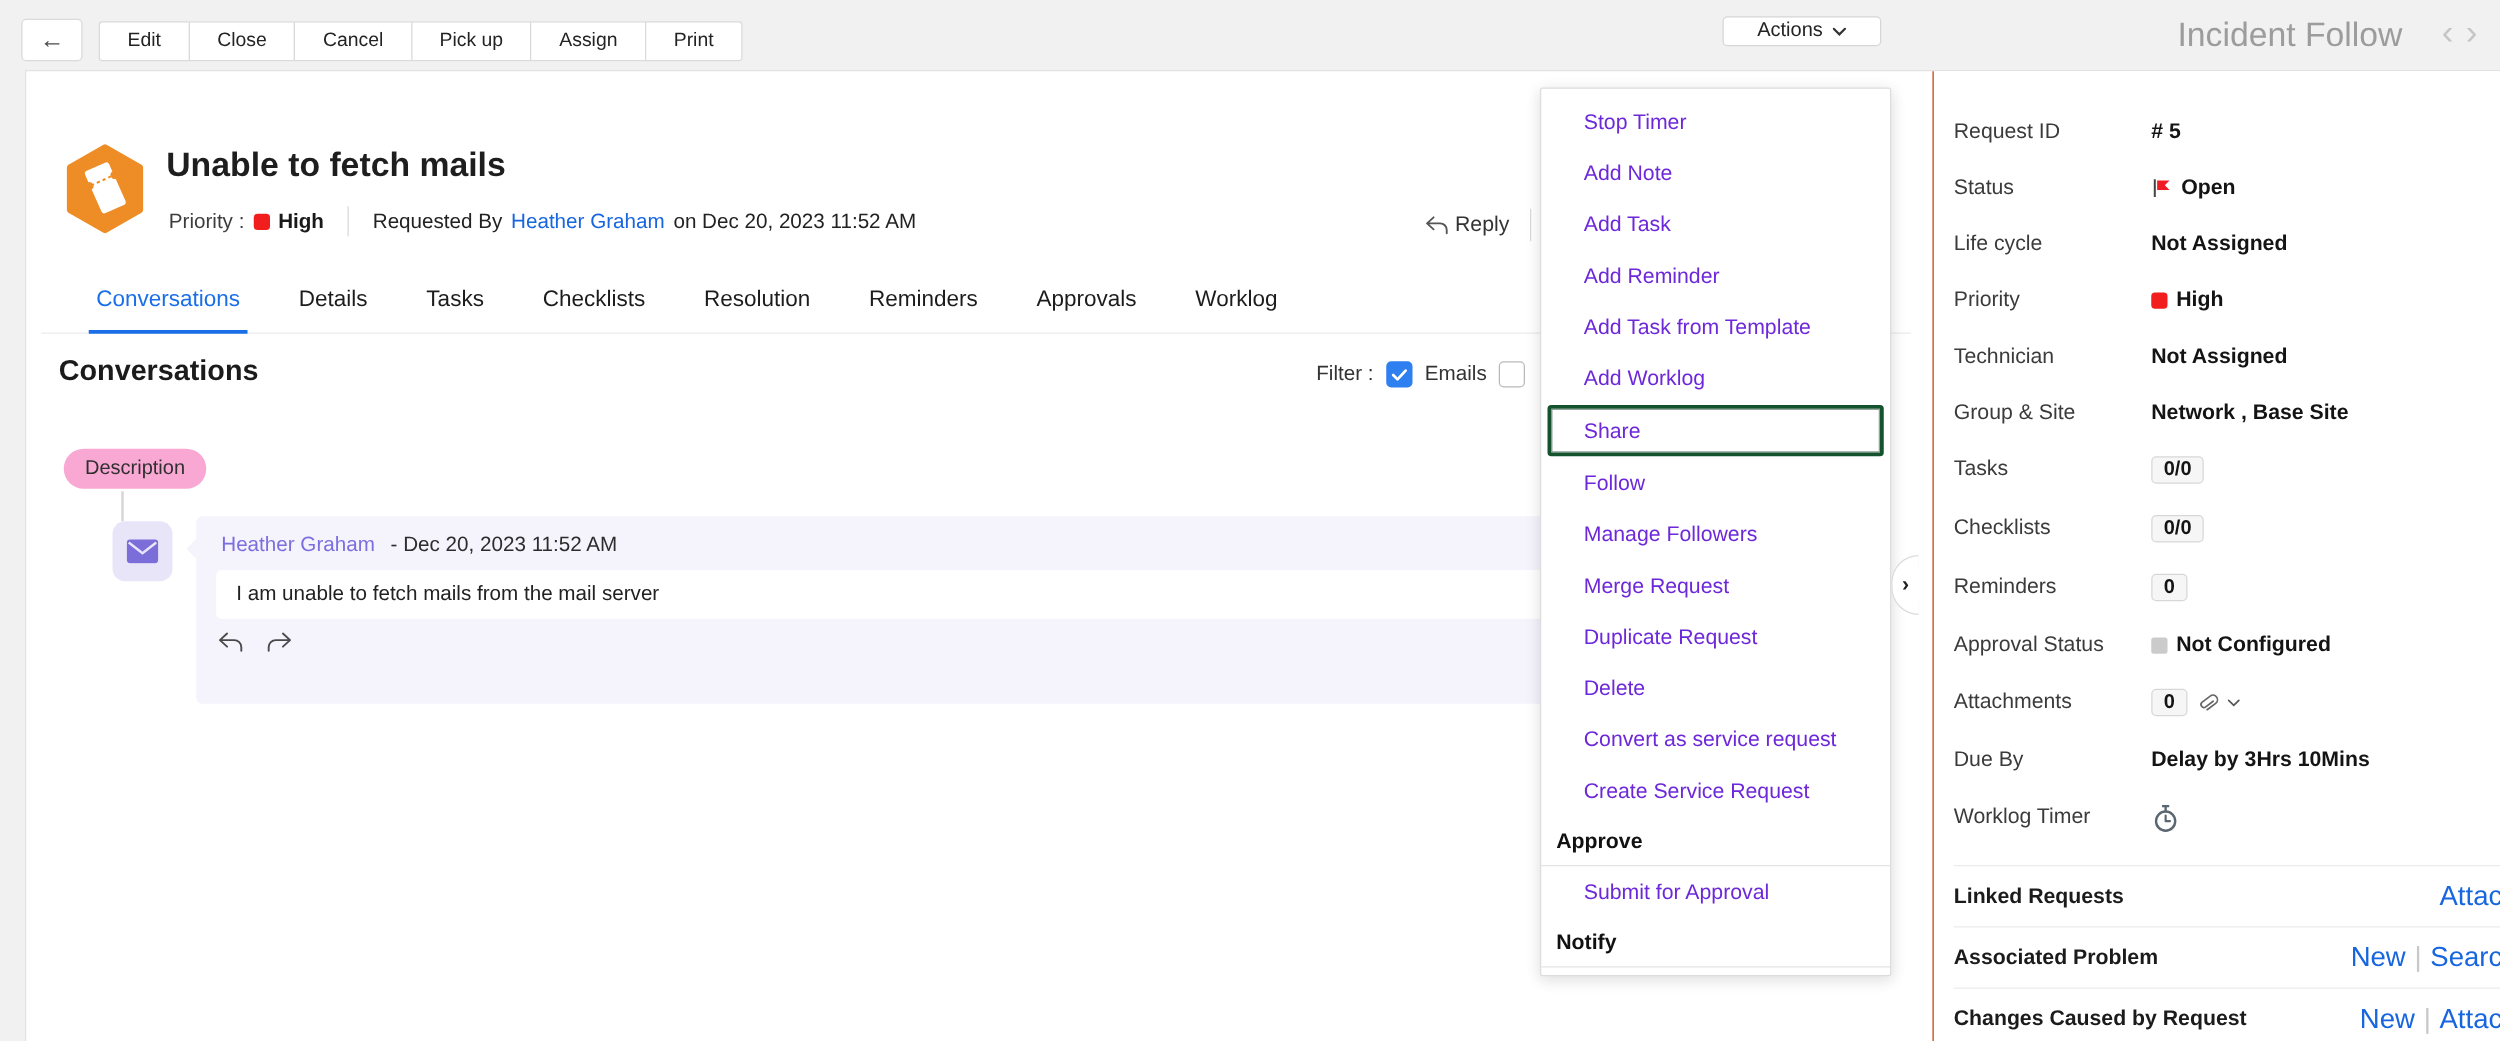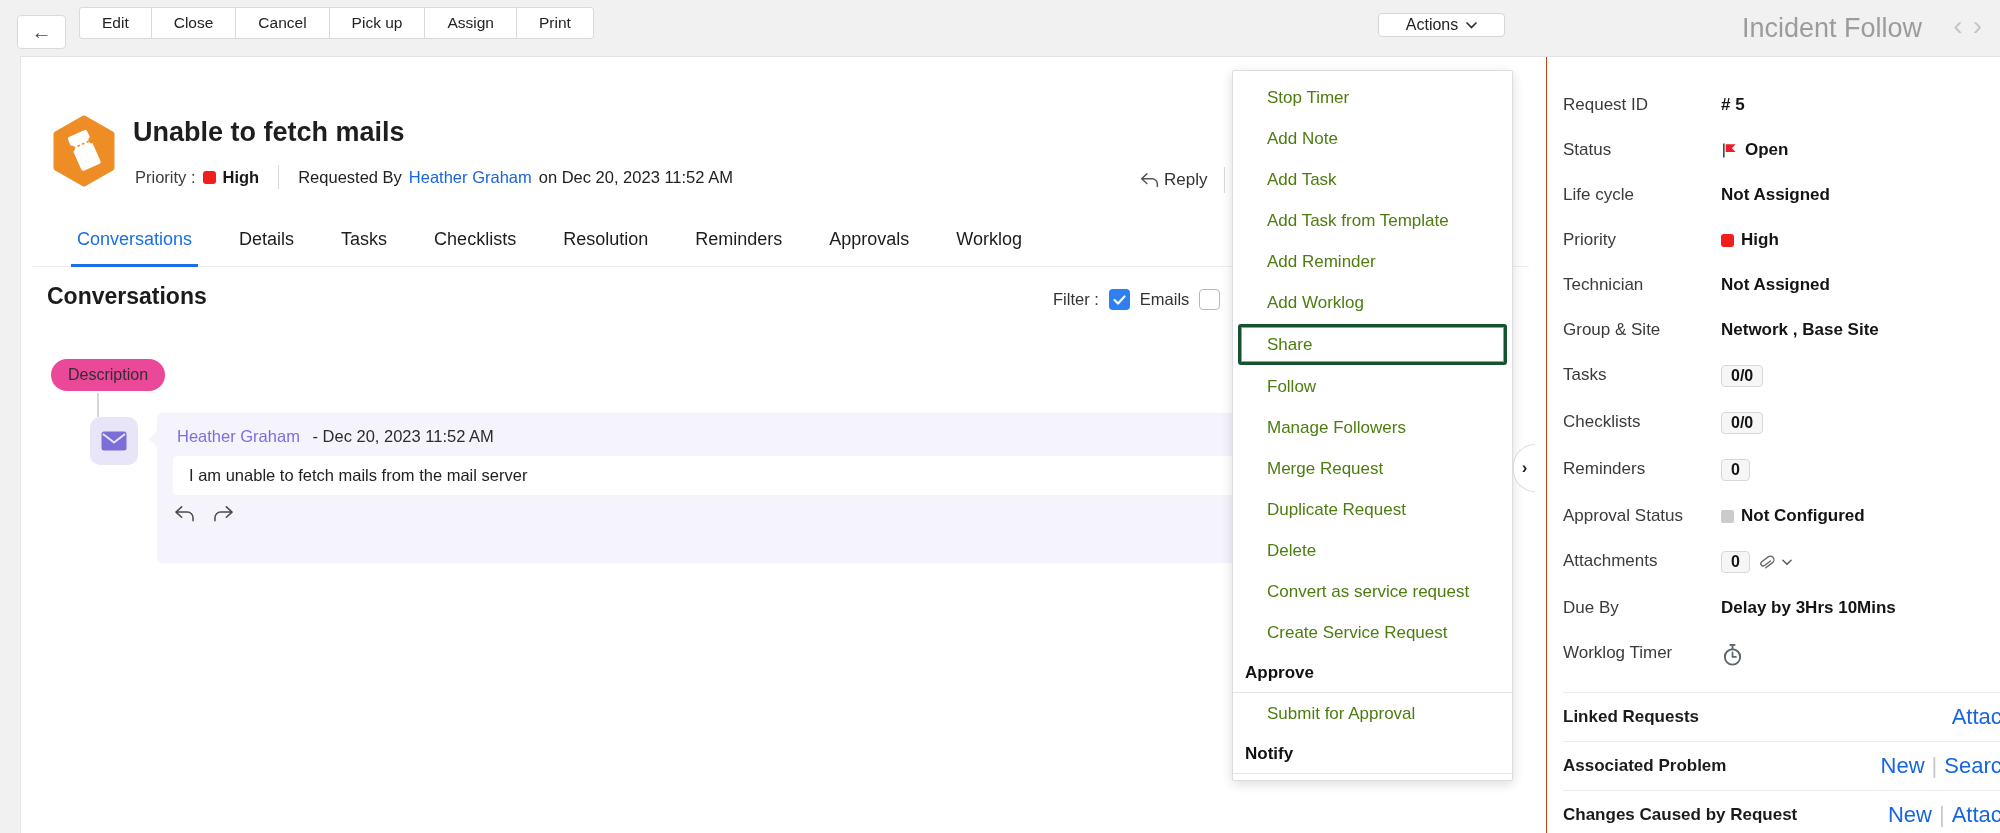--- a/index.html
+++ b/index.html
@@ -5,21 +5,21 @@
   * { margin:0; padding:0; box-sizing:border-box; }
   html,body { background:#e9e9e9; }
   body { font-family:"Liberation Sans", sans-serif; }
   #screen { position:relative; width:2000px; height:833px; background:#f1f1f1; overflow:hidden; }
 
   
   .topbar { position:absolute; left:0; top:0; width:2000px; height:56px; background:#f1f1f1; }
   .back-btn { position:absolute; left:17px; top:15px; width:49px; height:34px; background:#fff;
     border:1px solid #dadada; border-radius:4px; display:flex; align-items:center; justify-content:center;
     font-size:20px; color:#4a4a4a; cursor:pointer; }
-  .btn-group { position:absolute; left:79px; top:7px; display:flex;border-radius:16px; }
+  .btn-group { position:absolute; left:79px; top:17px; display:flex;border-radius:16px; }
   .btn { height:32px; background:#fff; border:1px solid #dadada; margin-left:-1px; padding:0 22px;
     font-size:15.5px; color:#232323; display:flex; align-items:center; cursor:pointer; font-family:inherit; }
   .btn:first-child { margin-left:0; border-radius:3px 0 0 3px; }
   .btn:last-child { border-radius:0 3px 3px 0; }
   .actions-btn { position:absolute; left:1378px; top:13px; width:127px; height:24px; background:#fff;
     border:1px solid #d6d6d6; border-radius:4px; display:flex; align-items:center; justify-content:center;
     gap:8px; font-size:16px; color:#232323; cursor:pointer; font-family:inherit; }
   .page-title { position:absolute; right:78px; top:13px; font-size:27px; color:#9c9c9c; }
   .nav-arrows { position:absolute; right:18px; top:10px; display:flex; gap:10px; font-size:28px; color:#c5c5c5; }
   .nav-arrows span { cursor:pointer; }
@@ -47,42 +47,42 @@
   .tab { font-size:18px; color:#1c1c1c; font-weight:500; display:flex; align-items:center; position:relative; cursor:pointer; }
   .tab.active { color:#1a6fe8; }
   .tab.active::after { content:""; position:absolute; left:-6px; right:-6px; bottom:-1px; height:3px; background:#1a6fe8; }
 
   .conv-heading { position:absolute; left:14px; top:194px; font-size:23px; font-weight:600; color:#1b1b1b; }
   .filter-row { position:absolute; left:1020px; top:200px; display:flex; align-items:center; gap:10px; font-size:16.5px; color:#333; }
   .cbx { width:21px; height:21px; border-radius:4px; display:flex; align-items:center; justify-content:center; cursor:pointer; }
   .cbx.checked { background:#2e7ff0; }
   .cbx.empty { background:#fff; border:1.5px solid #b9b9b9; }
 
-  .desc-pill { position:absolute; left:18px; top:270px; background:#ec4899; border-radius:17px;
+  .desc-pill { position:absolute; left:18px; top:270px; background:#f9a8d4; border-radius:17px;
     padding:7px 17px; font-size:16px; color:#2f2f2f; }
   .desc-connector { position:absolute; left:64px; top:304px; width:2px; height:24px; background:#d6d6d6; }
 
   .mail-tile { position:absolute; left:57px; top:328px; width:48px; height:48px; background:#e9e5f9;
     border-radius:10px; display:flex; align-items:center; justify-content:center; }
 
   .thread { position:absolute; left:124px; top:324px; width:1336px; height:150px; background:#f5f3fc; border-radius:5px; }
   .thread-notch { position:absolute; left:-8px; top:18px; width:0; height:0;
     border-top:8px solid transparent; border-bottom:8px solid transparent; border-right:8px solid #f5f3fc; }
   .thread-header { padding:14px 20px 0 20px; font-size:16.5px; color:#2c2c2c; }
   .author-link { color:#7b6fdf; font-weight:500; cursor:pointer; }
   .thread-body { margin:10px 16px 0 16px; background:#fff; border-radius:4px; padding:10px 16px;
     font-size:16.5px; color:#222; }
   .thread-footer { margin:9px 16px; display:flex; gap:16px; align-items:center; }
   .tf-icon { cursor:pointer; display:flex; }
 
   
   .menu { position:absolute; left:1232px; top:70px; width:281px; background:#fff;
     border:1px solid #ddd; border-radius:2px; box-shadow:0 3px 12px rgba(0,0,0,.14);
     padding:6px 0; z-index:30; }
-  .menu-item { height:41px; line-height:41px; padding-left:34px; font-size:17px; color:#4d7c0f; cursor:pointer; }
+  .menu-item { height:41px; line-height:41px; padding-left:34px; font-size:17px; color:#6d28d9; cursor:pointer; }
   .menu-header { height:40px; line-height:40px; padding-left:12px; font-size:17px; font-weight:bold;
     color:#111; border-bottom:1px solid #e4e4e4; }
   .share-box { margin:1px 5px; border:3px solid #14532d; border-radius:3px;
     box-shadow:inset 0 0 0 1px #90a09d; background:#fff; }
   .share-box .menu-item { height:35px; line-height:35px; padding-left:26px; }
 
   
   .panel-handle { position:absolute; left:1513px; top:444px; width:22px; height:48px; background:#fff;
     border:1px solid #dcdcdc; border-right:none; border-radius:24px 0 0 24px; z-index:40;
     display:flex; align-items:center; justify-content:center; font-size:17px; font-weight:bold; color:#222; cursor:pointer; }
@@ -344,22 +344,22 @@
           </span>
         </div>
       </div>
     </div>
   </div>
 
   <div class="menu">
     <div class="menu-item">Stop Timer</div>
     <div class="menu-item">Add Note</div>
     <div class="menu-item">Add Task</div>
+    <div class="menu-item">Add Reminder</div>
     <div class="menu-item">Add Task from Template</div>
-    <div class="menu-item">Add Reminder</div>
     <div class="menu-item">Add Worklog</div>
     <div class="share-box">
       <div class="menu-item">Share</div>
     </div>
     <div class="menu-item">Follow</div>
     <div class="menu-item">Manage Followers</div>
     <div class="menu-item">Merge Request</div>
     <div class="menu-item">Duplicate Request</div>
     <div class="menu-item">Delete</div>
     <div class="menu-item">Convert as service request</div>

